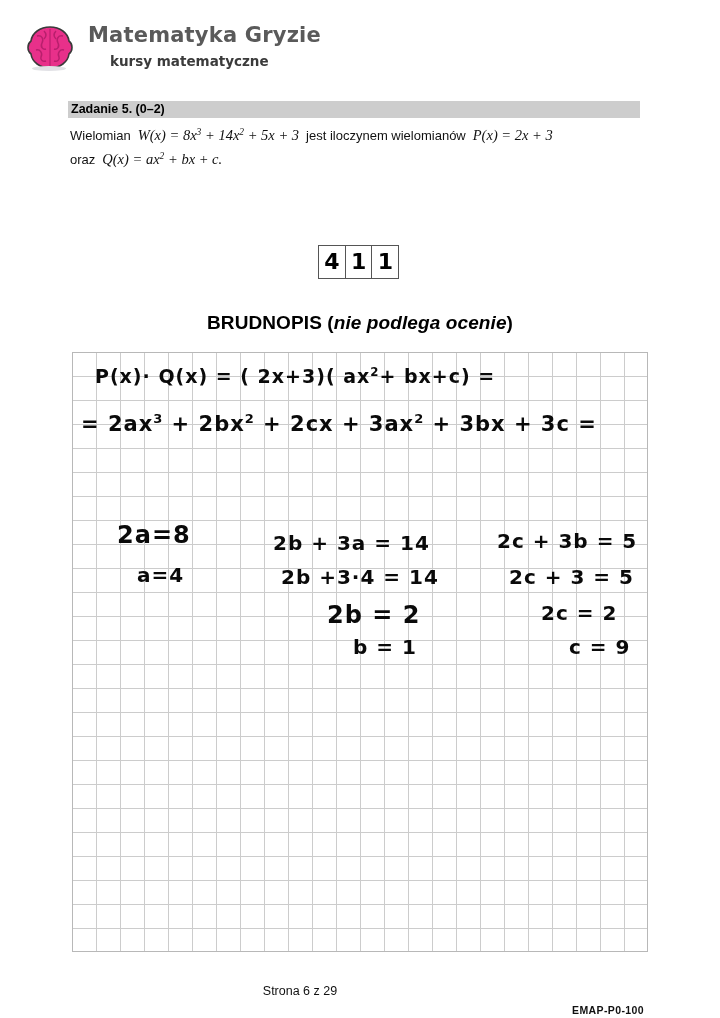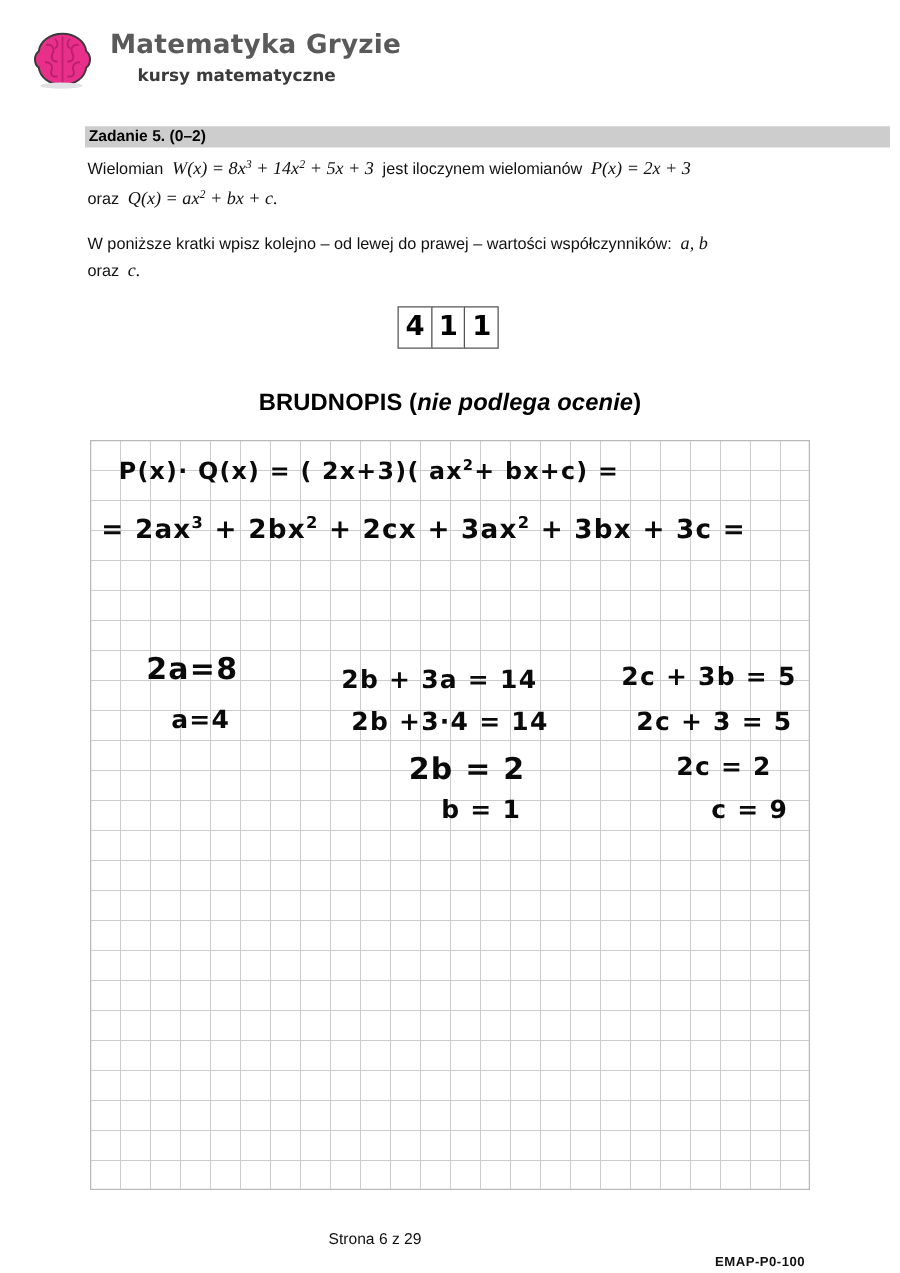--- a/index.html
+++ b/index.html
@@ -55,21 +55,21 @@
     color: #3b3b3b;
     margin-top: 6px;
     margin-left: 22px;
     white-space: nowrap;
   }
 
   
   .task-header {
     position: absolute;
     left: 68px; top: 101px;
-    width: 644px;
+    width: 572px;
     height: 17px;
     background: #cdcdcd;
     font-size: 12.5px;
     font-weight: bold;
     line-height: 17px;
     padding-left: 3px;
     box-sizing: border-box;
     color: #000;
   }
   .task-body {
@@ -230,24 +230,20 @@
 </div>
 
 <div class="task-header">Zadanie 5. (0–2)</div>
 
 <div class="task-body">
   <p class="para">
     <span>Wielomian</span><span class="nbsp-gap"></span><span class="mathit">W(x) = 8x</span><sup class="exp">3</sup><span class="mathit"> + 14x</span><sup class="exp">2</sup><span class="mathit"> + 5x + 3</span><span class="nbsp-gap"></span><span>jest iloczynem wielomianów</span><span class="nbsp-gap"></span><span class="mathit">P(x) = 2x + 3</span><br>
     <span>oraz</span><span class="nbsp-gap"></span><span class="mathit">Q(x) = ax</span><sup class="exp">2</sup><span class="mathit"> + bx + c.</span>
   </p>
 
-  <p class="para second">
-    <span>W poniższe kratki wpisz kolejno – od lewej do prawej – wartości współczynników:</span><span class="nbsp-gap"></span><span class="mathit">a, b</span><br>
-    <span>oraz</span><span class="nbsp-gap"></span><span class="mathit">c.</span>
-  </p>
 </div>
 
 <div class="answer-boxes">
   <div class="ans-box">
     <div class="ans-glyph">4</div>
   </div>
   <div class="ans-box">
     <div class="ans-glyph">1</div>
   </div>
   <div class="ans-box">

